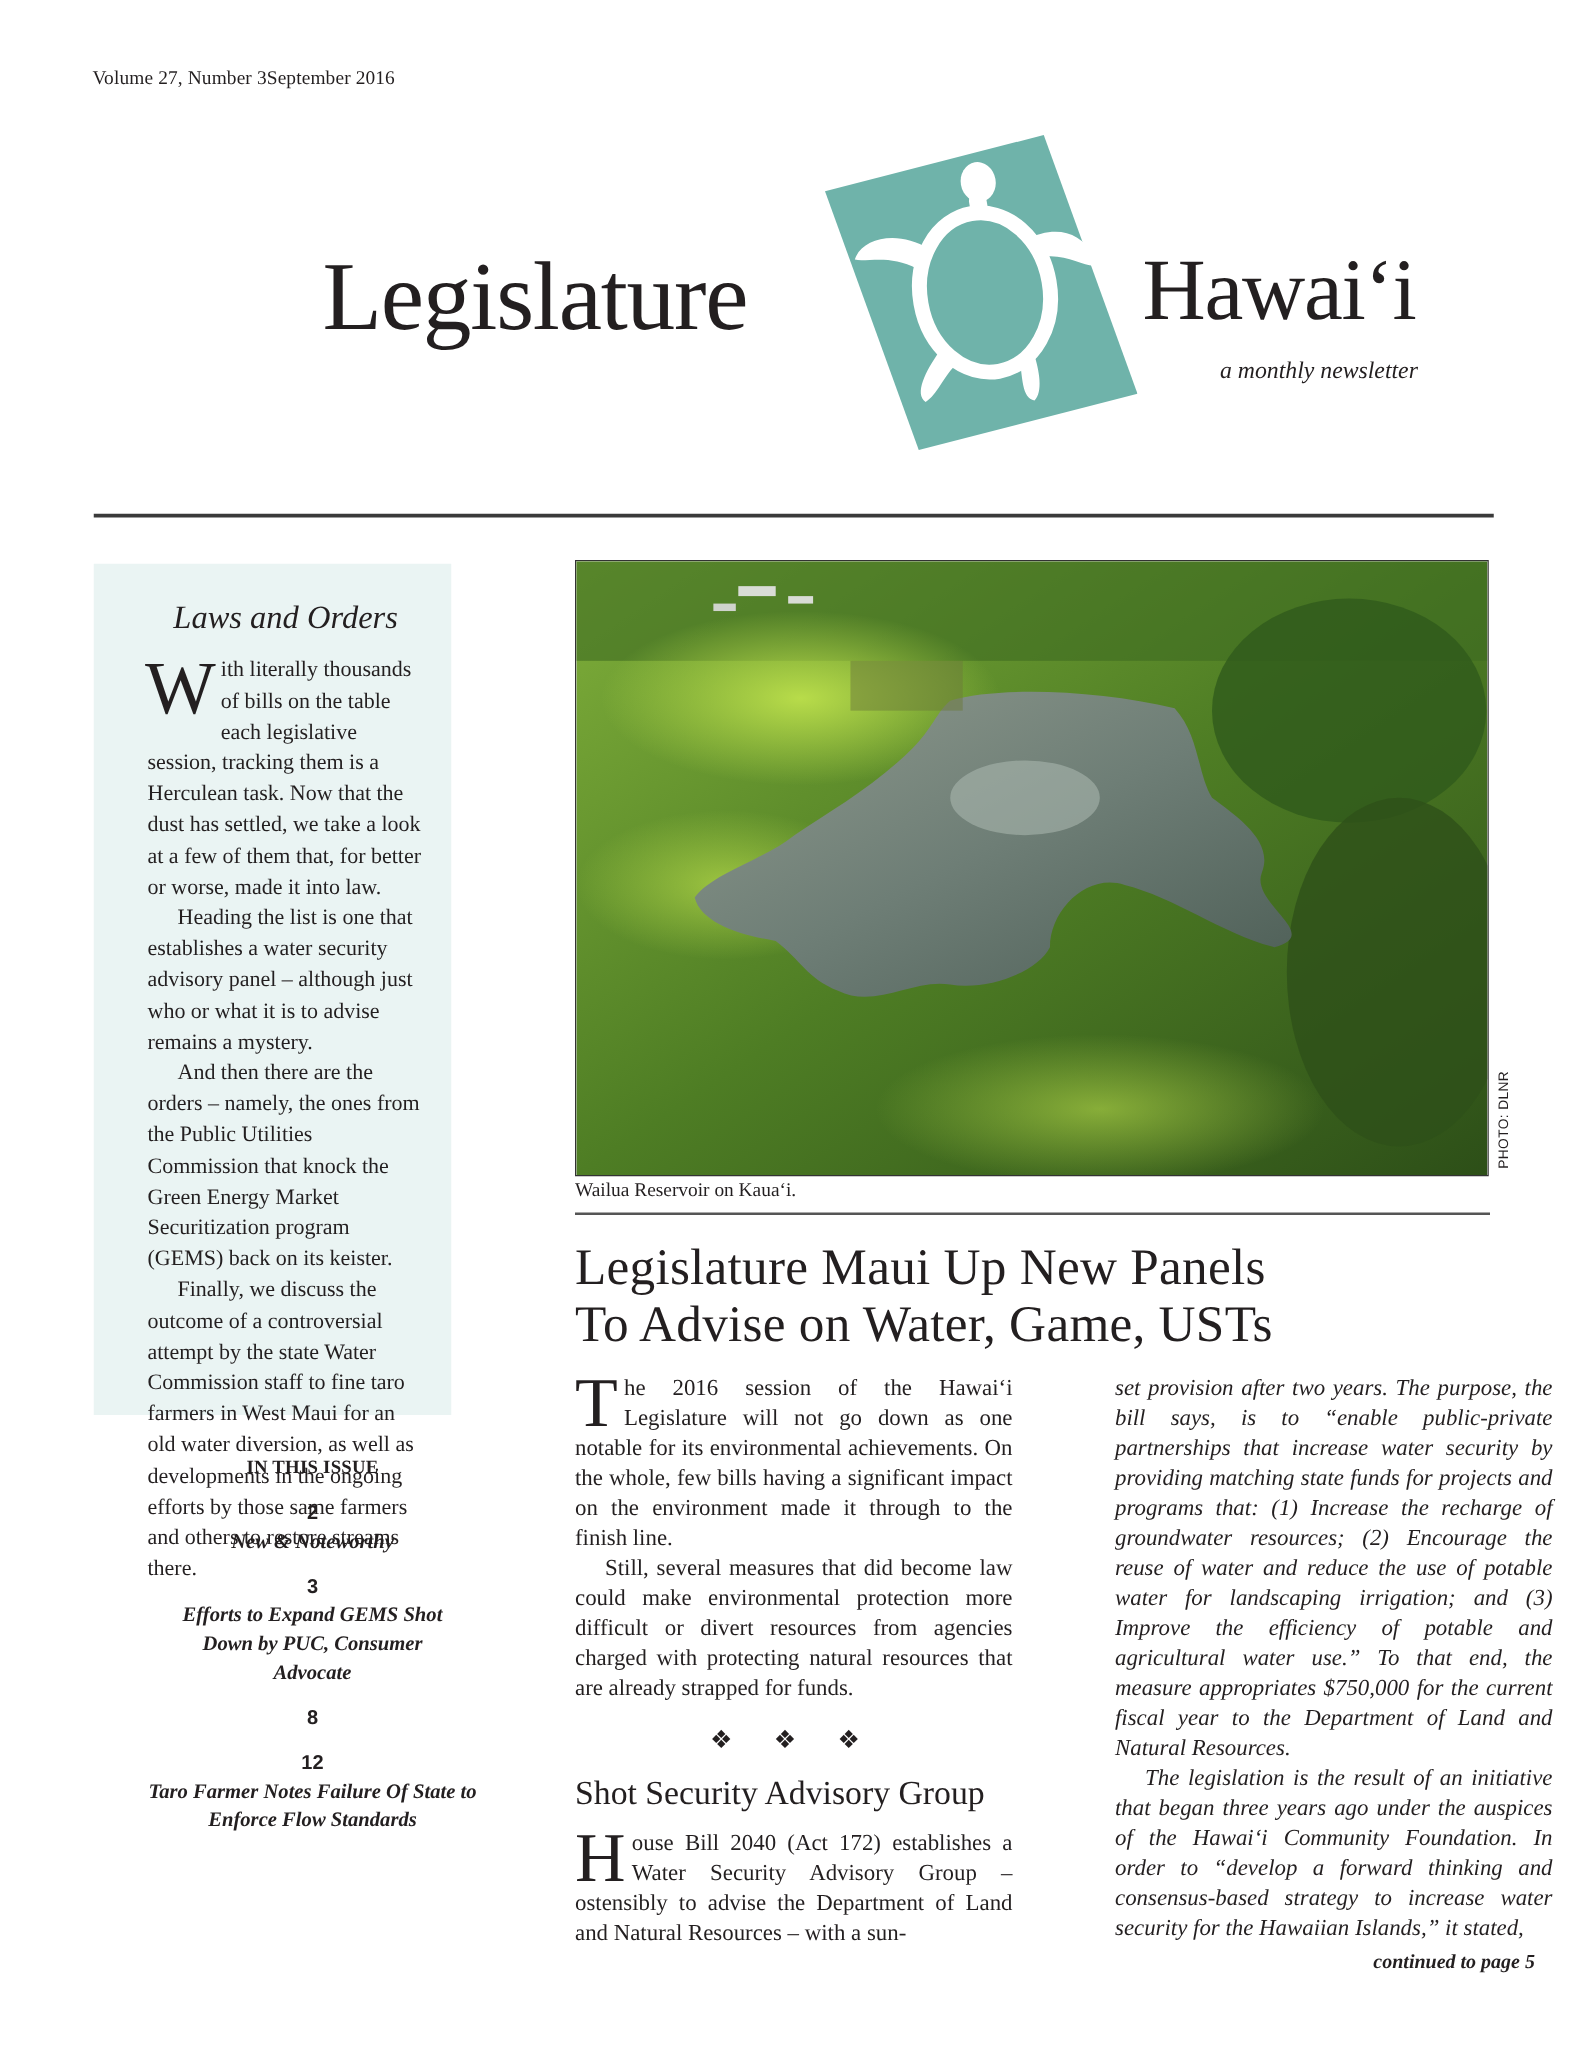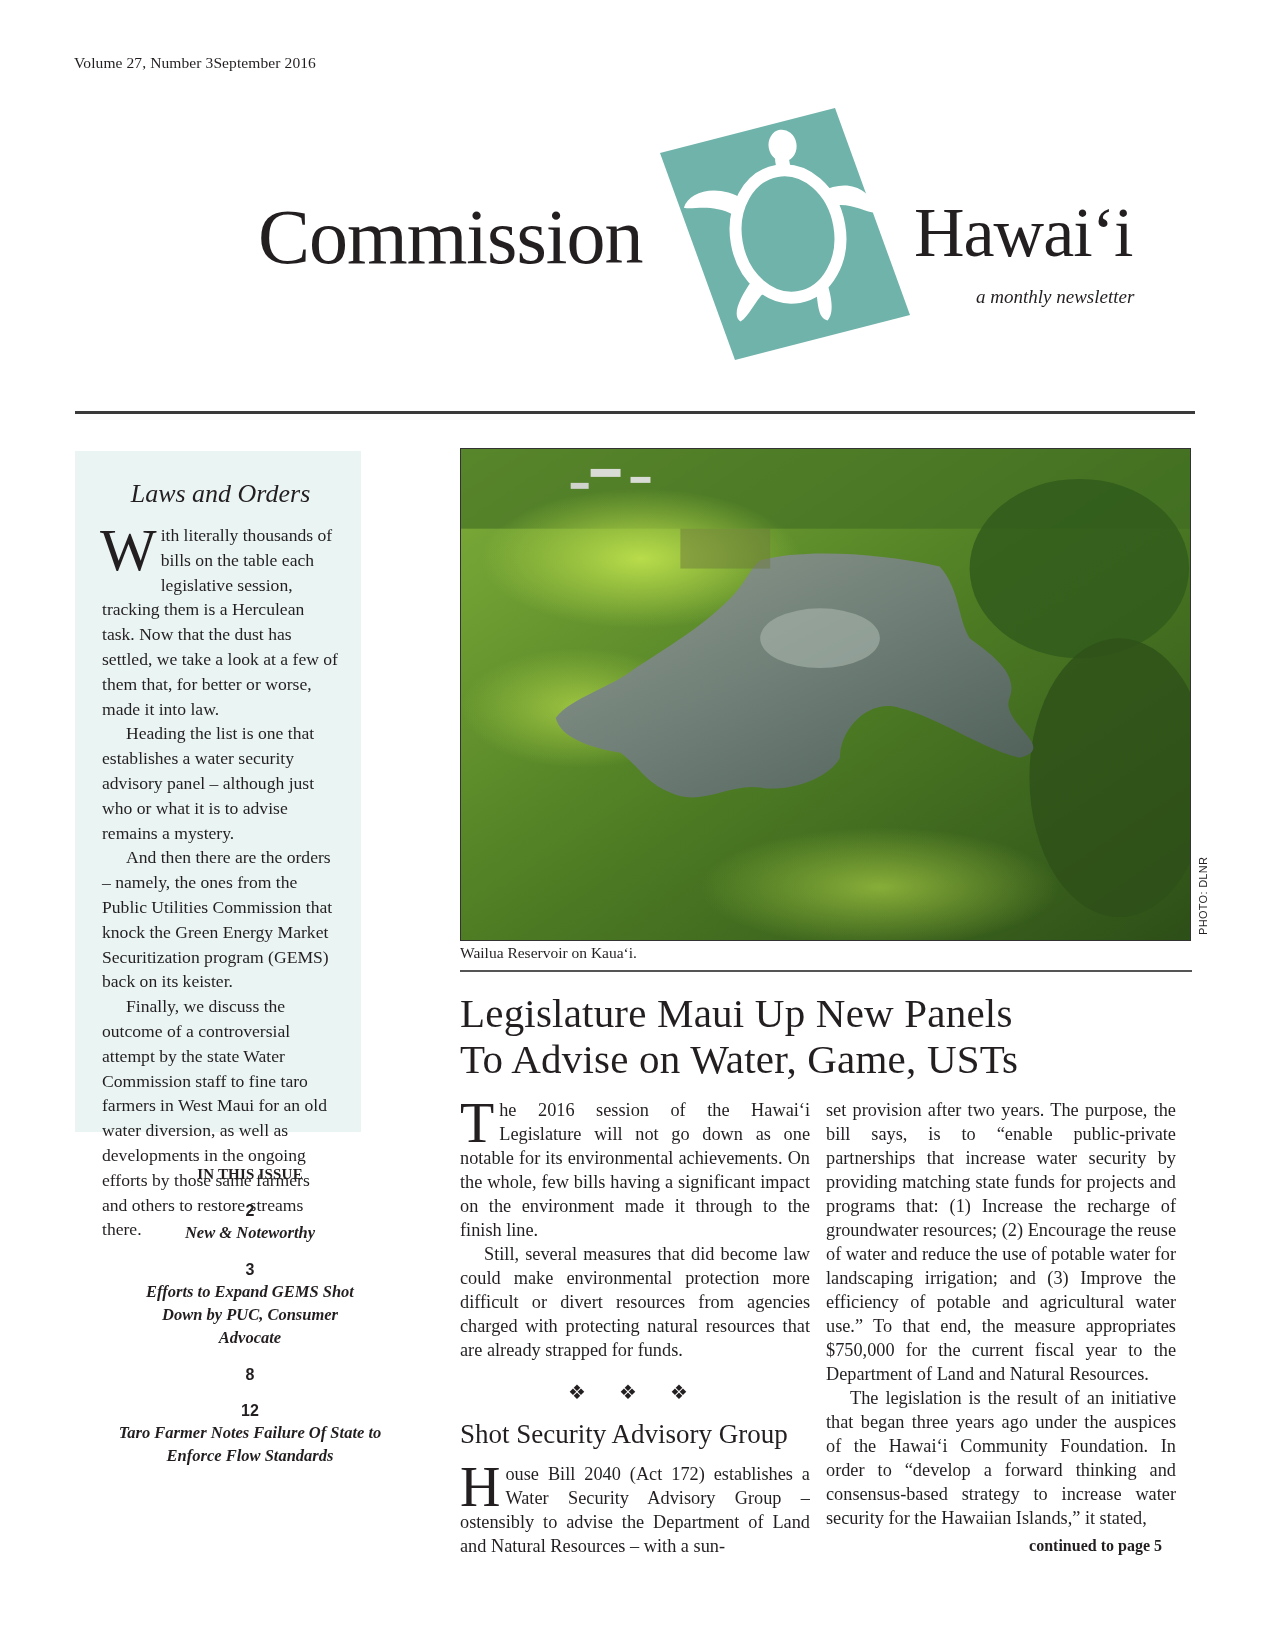--- a/index.html
+++ b/index.html
@@ -9,21 +9,21 @@
   .volume { left:74px; top:54px; font-size:15.5px; letter-spacing:0.1px; }
   .volume span + span { }
 
   .mast-left { left:258px; top:198px; font-size:78px; letter-spacing:-1px; line-height:1; }
   .mast-right { left:914px; top:198px; font-size:70px; letter-spacing:-1px; line-height:1; }
   .tagline { left:976px; top:286px; font-size:19px; font-style:italic; }
   .logo { left:660px; top:108px; width:250px; height:252px; }
 
   .top-rule { left:75px; top:411px; width:1120px; height:0; border-top:3px solid #3a3a3a; }
 
-  .sidebar { left:75px; top:451px; width:286px; height:681px; background:#eaf4f3; box-sizing:border-box; padding:28px 22px 0 27px; }
+  .sidebar { left:75px; top:451px; width:286px; height:681px; background:#eaf4f3; box-sizing:border-box; padding:28px 22px 0 43px; }
   .sidebar h2 { margin:0 0 14px 0; font-style:italic; font-weight:normal; font-size:26px; text-align:center; }
   .sidebar p { margin:0; font-size:17.6px; line-height:24.8px; }
   .sidebar p.indent { text-indent:24px; }
   .dropcap-w { float:left; font-size:60px; line-height:46px; margin:4px 4px 0 -2px; }
 
   .issue { left:100px; top:1166px; width:300px; text-align:center; }
   .issue h3 { margin:0 0 18px 0; font-size:15px; font-weight:bold; letter-spacing:0.2px; }
   .issue .item { margin-bottom:16px; }
   .issue .pg { font-family:"Liberation Sans","DejaVu Sans",sans-serif; font-weight:bold; font-size:16px; line-height:20px; }
   .issue .ttl { font-style:italic; font-weight:bold; font-size:16.5px; line-height:23px; }
@@ -32,36 +32,36 @@
   .photo svg { display:block; width:100%; height:100%; }
   .photo-credit { left:1197px; top:935px; transform-origin:0 0; transform:rotate(-90deg);
                   font-family:"Liberation Sans","DejaVu Sans",sans-serif; font-size:11px; letter-spacing:0.3px; white-space:nowrap; }
   .caption { left:460px; top:944px; font-size:15.5px; }
   .caption-rule { left:460px; top:970px; width:732px; border-top:2px solid #555; }
 
   .headline { left:460px; top:990px; width:740px; margin:0; font-weight:normal; font-size:41px; line-height:46px; letter-spacing:0.2px; }
 
   .col { top:1098px; width:350px; font-size:18.3px; line-height:24px; text-align:justify; }
   .col1 { left:460px; }
-  .col2 { left:826px; }
+  .col2 { left:892px;font-style:italic; }
   .col p { margin:0; }
   .col p.indent { text-indent:24px; }
   .dropcap { float:left; font-size:56px; line-height:44px; margin:3px 5px 0 0; }
   .ornament { text-align:center; font-size:20px; letter-spacing:14px; margin:18px 0 14px 0; }
   .subhead { margin:0 0 12px 0; font-weight:normal; font-size:27px; line-height:32px; text-align:left; }
   .continued { text-align:right; font-weight:bold; font-size:16px; margin-top:4px; padding-right:14px; }
 </style>
 </head>
 <body>
 
 <div class="abs volume">
   <span>Volume 27, Number 3</span><span>September 2016</span>
 </div>
 
-<div class="abs mast-left">Commission</div>
+<div class="abs mast-left">Legislature</div>
 
 <div class="abs logo">
   <svg viewBox="0 0 250 252" width="250" height="252">
     <polygon points="0,45 175,0 250,207 75,252" fill="#6fb3aa"></polygon>
     <g fill="#ffffff" transform="translate(128,126) rotate(-10)">
 
       <ellipse cx="10" cy="-88" rx="14" ry="16"></ellipse>
       <rect x="0" y="-80" width="14" height="22" rx="6"></rect>
 
       <path d="M-38,-42 C-60,-62 -90,-60 -98,-44 C-90,-40 -70,-44 -50,-28 Z"></path>

